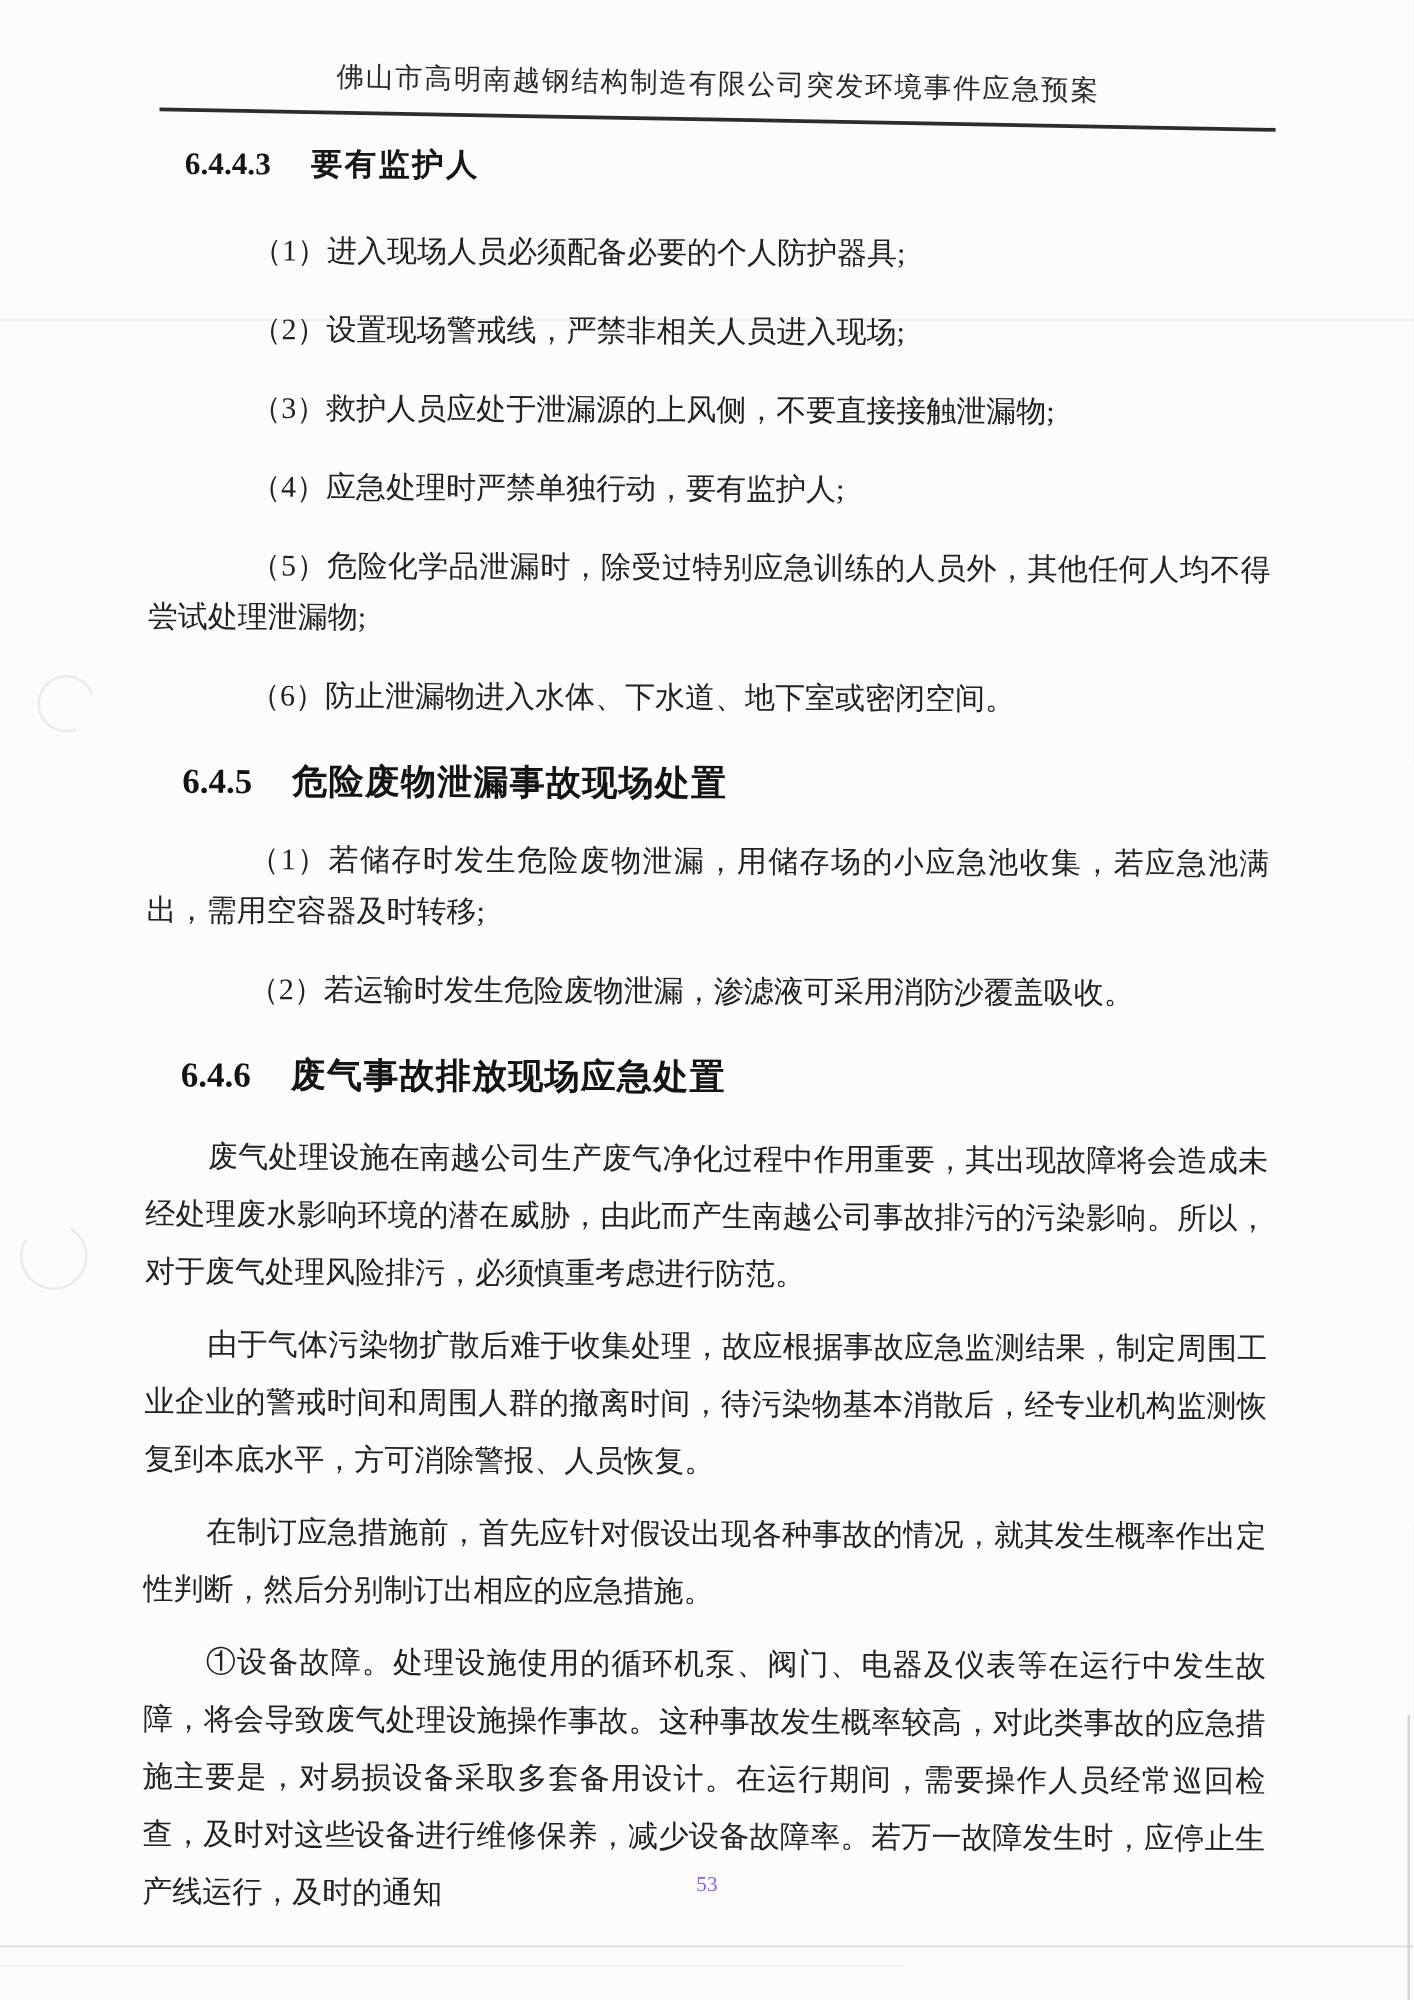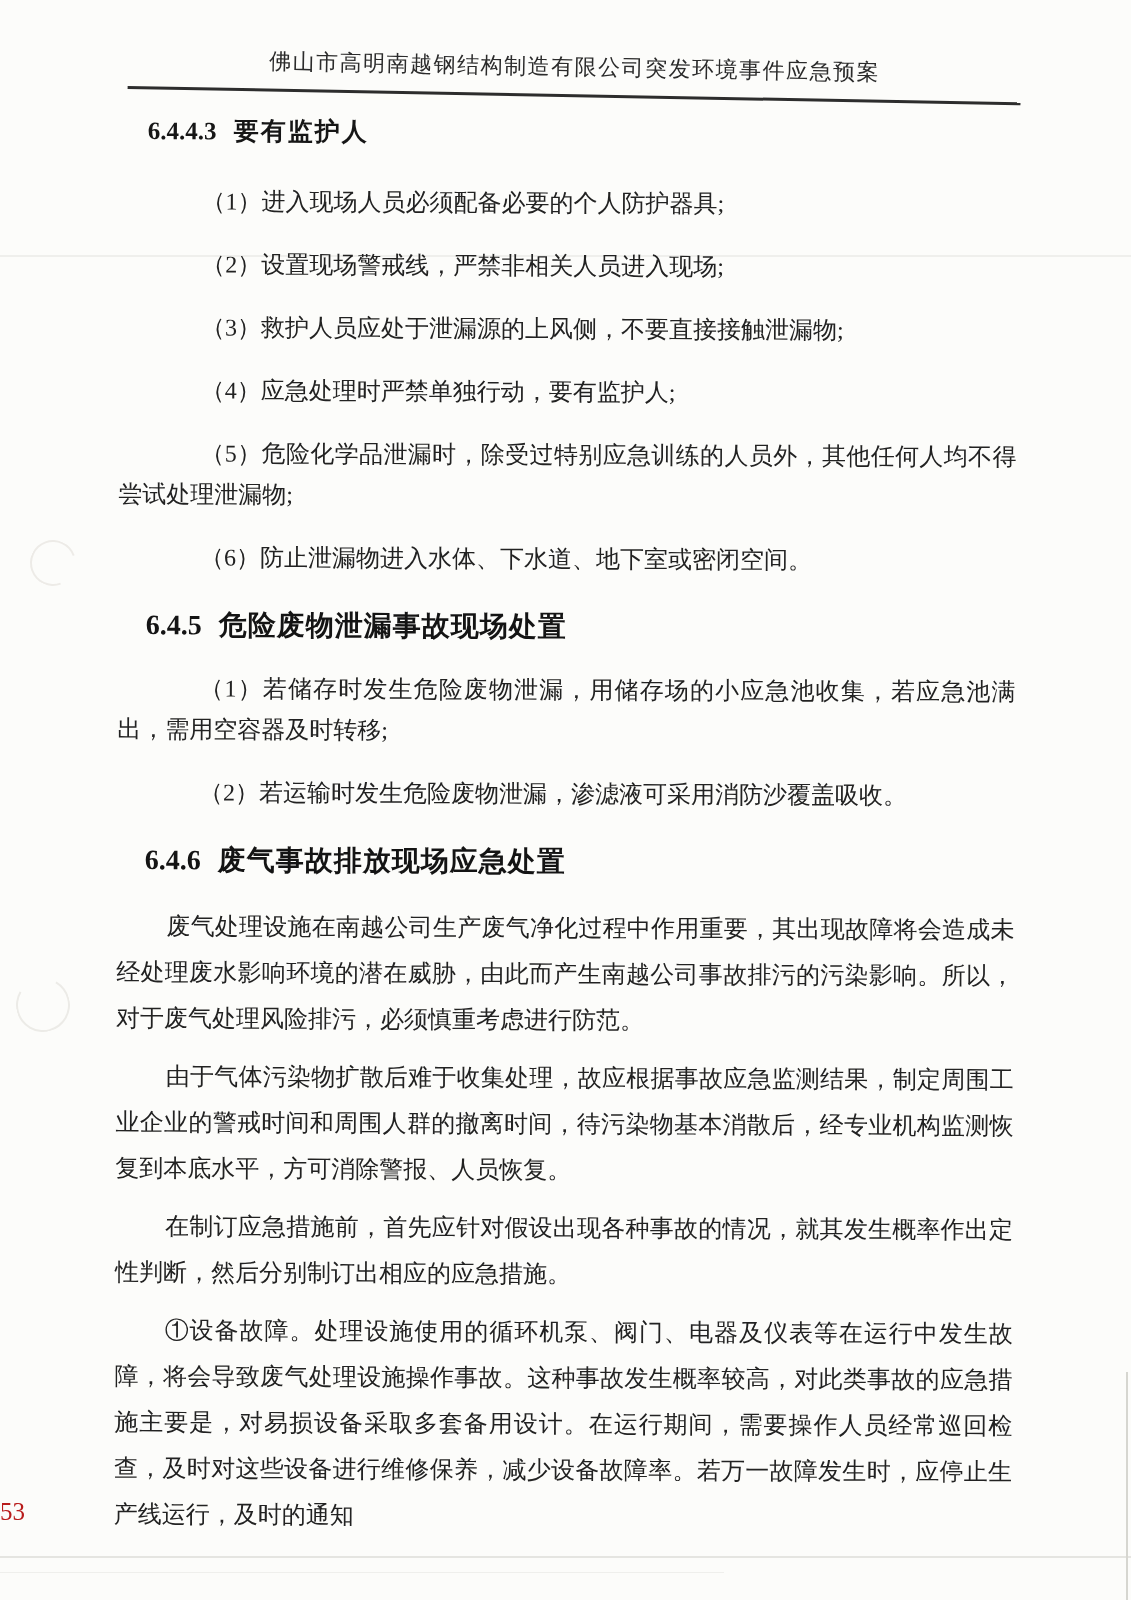--- a/index.html
+++ b/index.html
@@ -58,21 +58,21 @@
     margin: 4px 0 34px 28px;
     letter-spacing: 2px;
   }
   .sec-heading {
     font-size: 28px;
     font-weight: 700;
     color: #141414;
     margin: 28px 0 24px 28px;
     letter-spacing: 1px;
   }
-  .sec-num { margin-right: 9px; letter-spacing: 0; }
+  .sec-num { margin-right: 24px; letter-spacing: 0; }
   .list-item {
     font-size: 24px;
     line-height: 41px;
     text-indent: 82px;
     text-align: justify;
     margin-bottom: 22px;
     color: #222;
   }
   .body-para {
     font-size: 24px;
@@ -80,22 +80,23 @@
     text-indent: 50px;
     text-align: justify;
     margin-bottom: 12px;
     color: #222;
   }
 
   
   .page-number {
     position: absolute;
     top: 1498px; left: 0; width: 100%;
-    font-size: 25px;
-    color: #b91c1c;
+    text-align: center;
+    font-size: 17px;
+    color: #8b5cf6;
   }
 </style>
 </head>
 <body>
 
 <div class="page">
 
   <div class="artifact band-1"></div>
   <div class="artifact hole-1"></div>
   <div class="artifact hole-2"></div>

